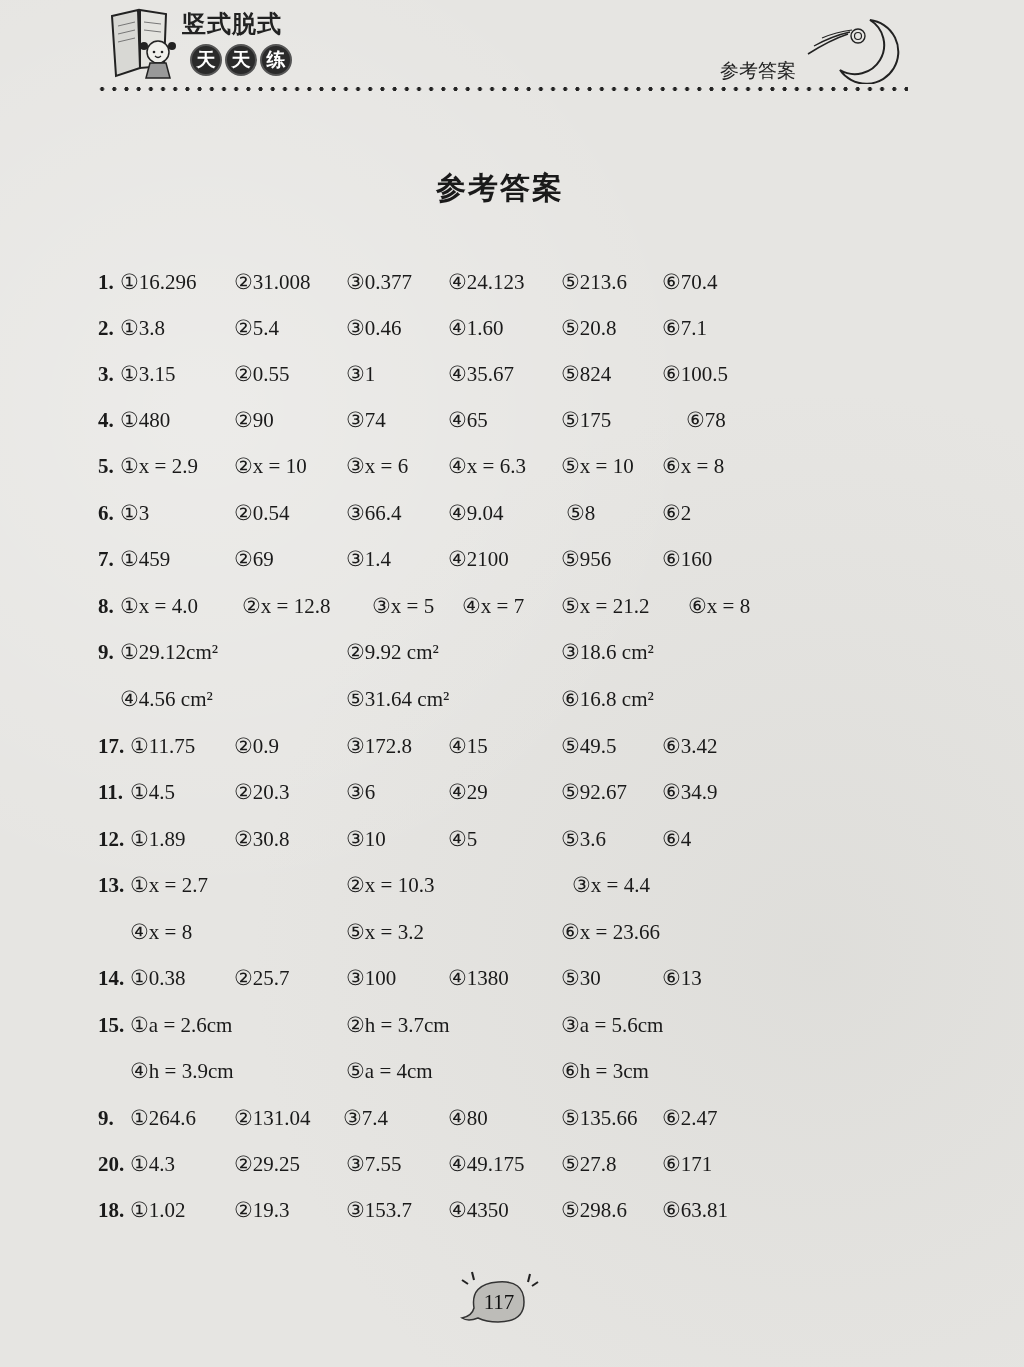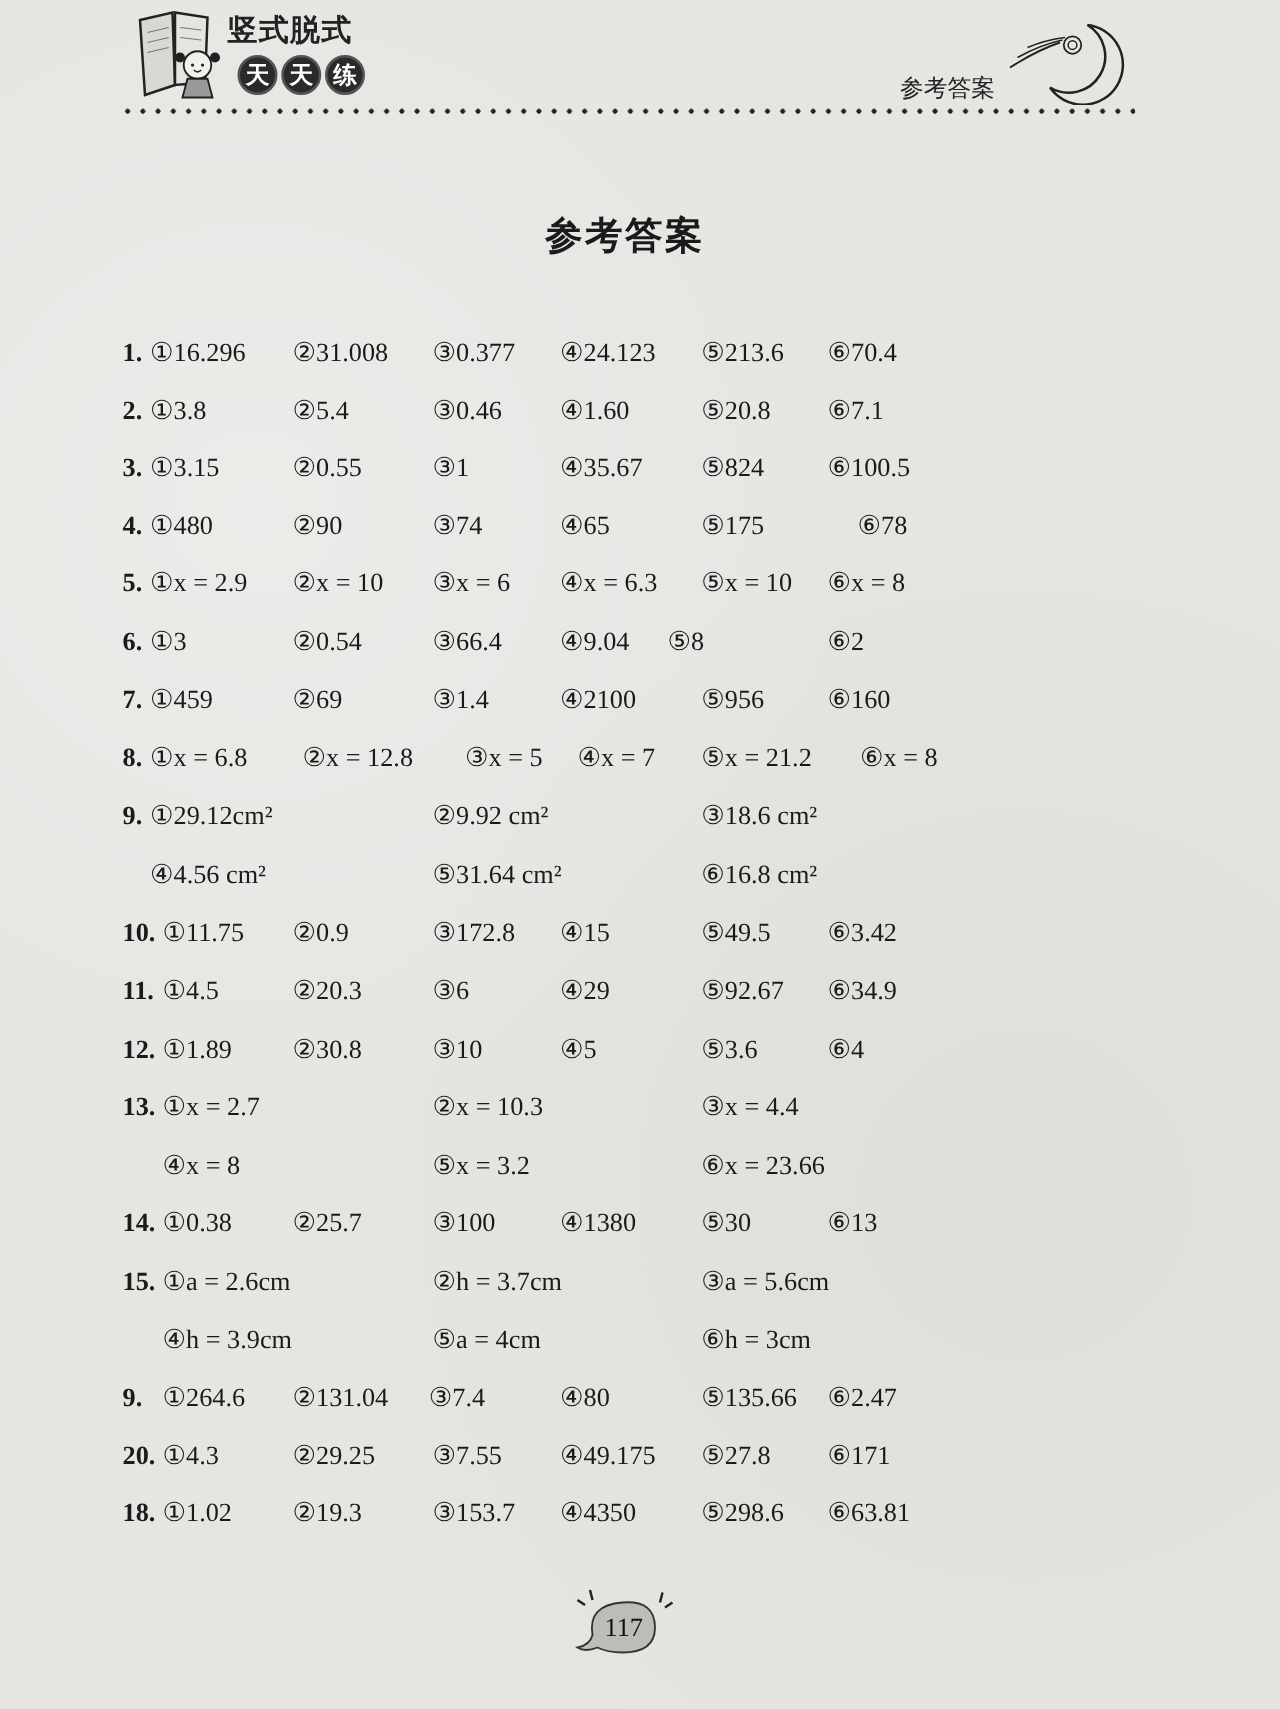--- a/index.html
+++ b/index.html
@@ -230,58 +230,58 @@
       <span class="item" style="left:463px">⑤x = 10</span>
       <span class="item" style="left:564px">⑥x = 8</span>
     </div>
 
     <div class="row" style="top:231px;">
       <span class="qnum">6.</span>
       <span class="item" style="left:22px">①3</span>
       <span class="item" style="left:136px">②0.54</span>
       <span class="item" style="left:248px">③66.4</span>
       <span class="item" style="left:350px">④9.04</span>
-      <span class="item" style="left:436px">⑤8</span>
+      <span class="item" style="left:468px">⑤8</span>
       <span class="item" style="left:564px">⑥2</span>
     </div>
 
     <div class="row" style="top:277px;">
       <span class="qnum">7.</span>
       <span class="item" style="left:22px">①459</span>
       <span class="item" style="left:136px">②69</span>
       <span class="item" style="left:248px">③1.4</span>
       <span class="item" style="left:350px">④2100</span>
       <span class="item" style="left:463px">⑤956</span>
       <span class="item" style="left:564px">⑥160</span>
     </div>
 
     <div class="row" style="top:324px;">
       <span class="qnum">8.</span>
-      <span class="item" style="left:22px">①x = 6.8</span>
+      <span class="item" style="left:22px">①x = 4.0</span>
       <span class="item" style="left:144px">②x = 12.8</span>
       <span class="item" style="left:274px">③x = 5</span>
       <span class="item" style="left:364px">④x = 7</span>
       <span class="item" style="left:463px">⑤x = 21.2</span>
       <span class="item" style="left:590px">⑥x = 8</span>
     </div>
 
     <div class="row" style="top:370px;">
       <span class="qnum">9.</span>
       <span class="item" style="left:22px">①29.12cm²</span>
       <span class="item" style="left:248px">②9.92 cm²</span>
       <span class="item" style="left:463px">③18.6 cm²</span>
     </div>
     <div class="row" style="top:417px;">
       <span class="item" style="left:22px">④4.56 cm²</span>
       <span class="item" style="left:248px">⑤31.64 cm²</span>
       <span class="item" style="left:463px">⑥16.8 cm²</span>
     </div>
 
     <div class="row" style="top:464px;">
-      <span class="qnum">10.</span>
+      <span class="qnum">17.</span>
       <span class="item" style="left:32px">①11.75</span>
       <span class="item" style="left:136px">②0.9</span>
       <span class="item" style="left:248px">③172.8</span>
       <span class="item" style="left:350px">④15</span>
       <span class="item" style="left:463px">⑤49.5</span>
       <span class="item" style="left:564px">⑥3.42</span>
     </div>
 
     <div class="row" style="top:510px;">
       <span class="qnum">11.</span>
@@ -300,21 +300,21 @@
       <span class="item" style="left:248px">③10</span>
       <span class="item" style="left:350px">④5</span>
       <span class="item" style="left:463px">⑤3.6</span>
       <span class="item" style="left:564px">⑥4</span>
     </div>
 
     <div class="row" style="top:603px;">
       <span class="qnum">13.</span>
       <span class="item" style="left:32px">①x = 2.7</span>
       <span class="item" style="left:248px">②x = 10.3</span>
-      <span class="item" style="left:463px">③x = 4.4</span>
+      <span class="item" style="left:474px">③x = 4.4</span>
     </div>
     <div class="row" style="top:650px;">
       <span class="item" style="left:32px">④x = 8</span>
       <span class="item" style="left:248px">⑤x = 3.2</span>
       <span class="item" style="left:463px">⑥x = 23.66</span>
     </div>
 
     <div class="row" style="top:696px;">
       <span class="qnum">14.</span>
       <span class="item" style="left:32px">①0.38</span>

